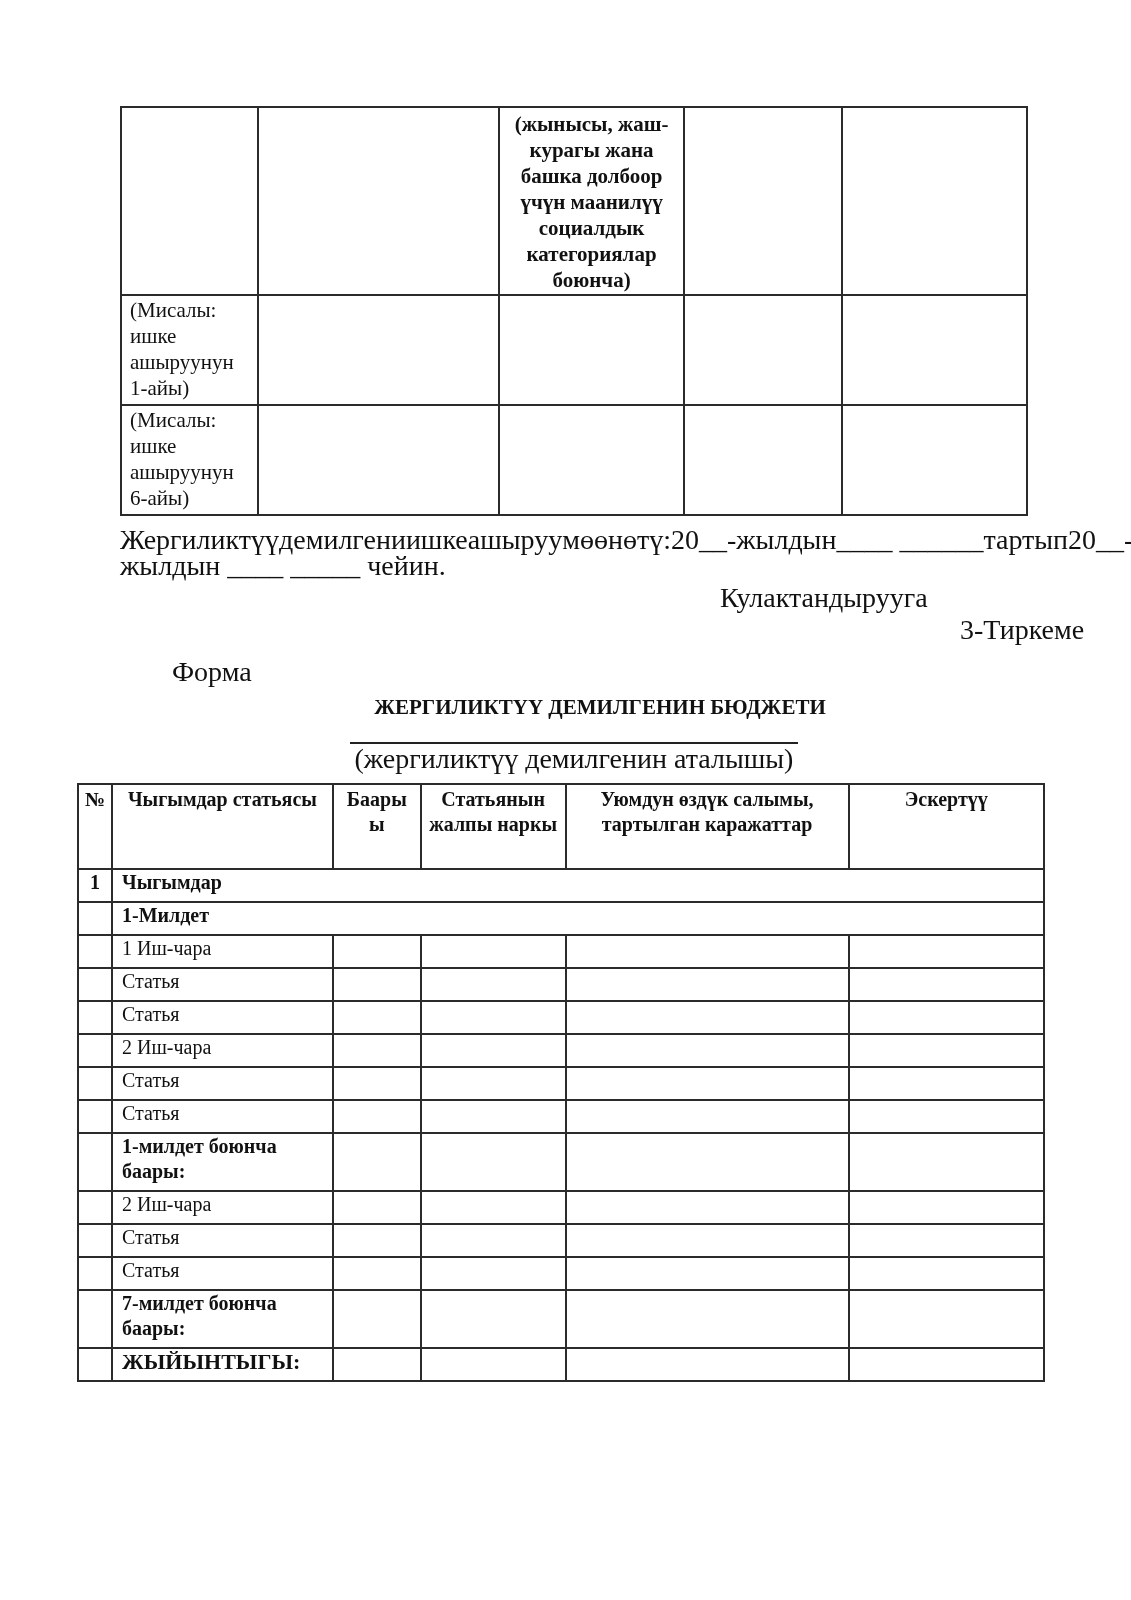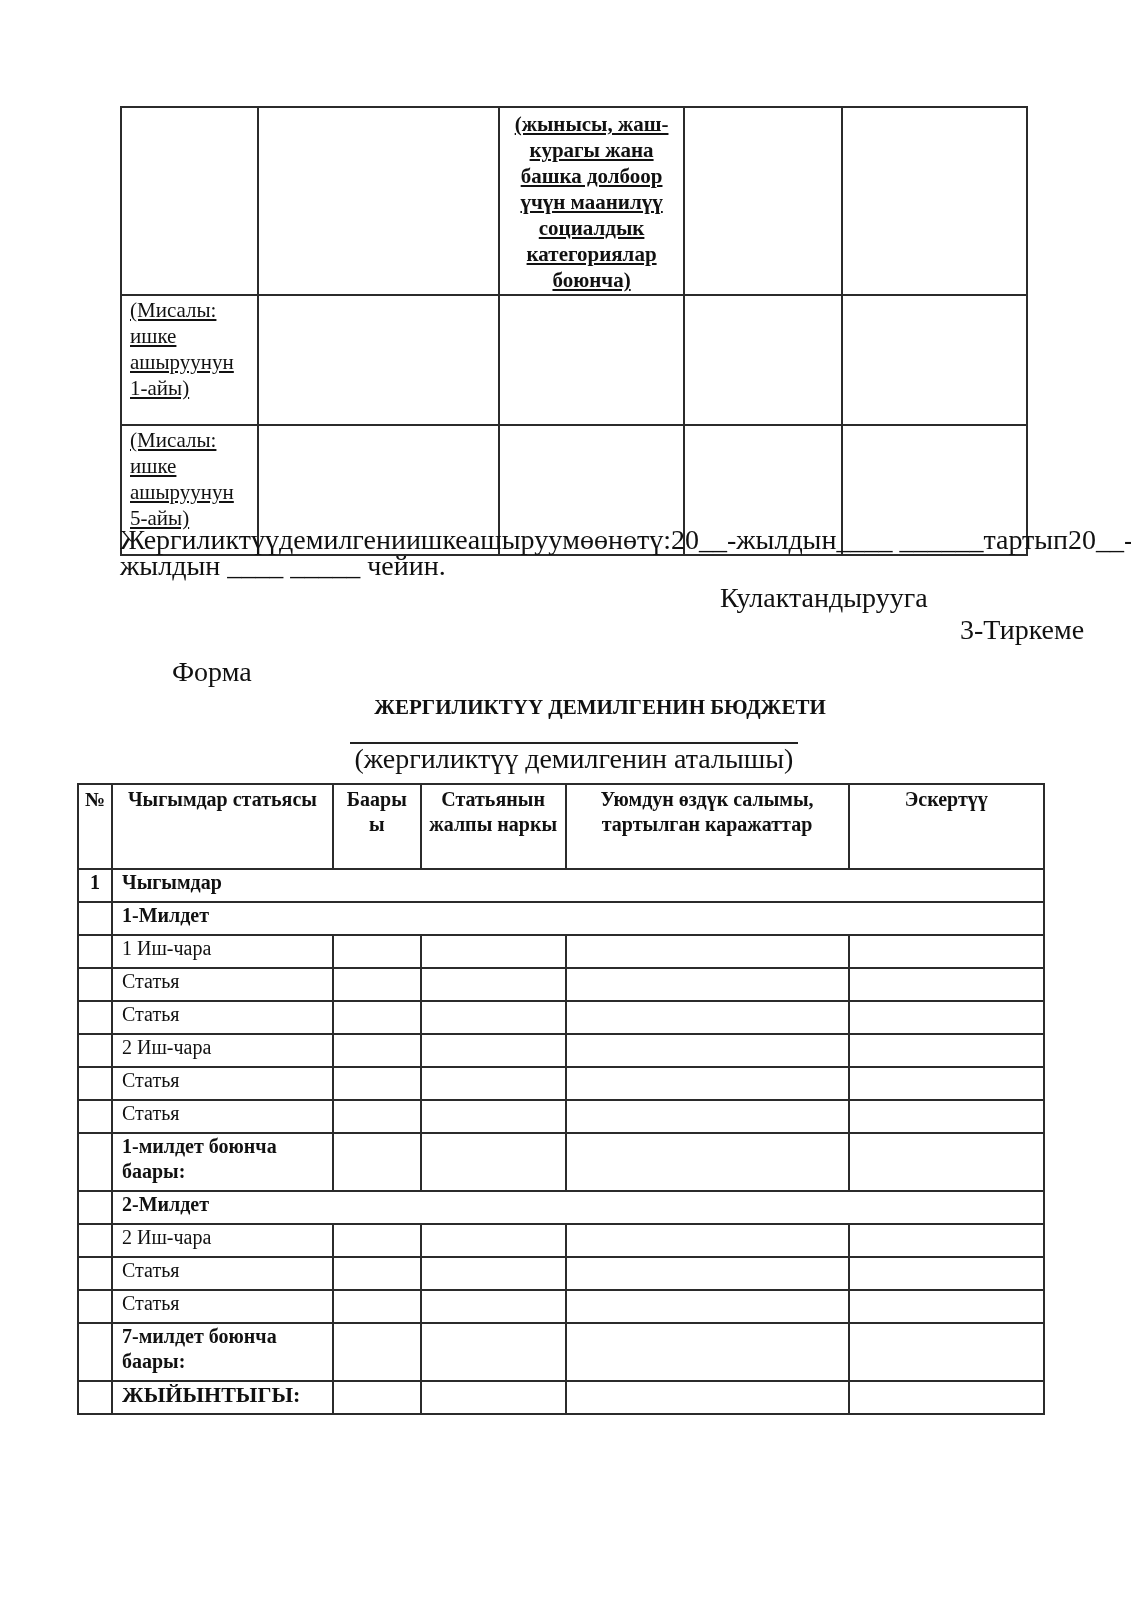--- a/index.html
+++ b/index.html
@@ -3,24 +3,24 @@
 <meta charset="utf-8">
 <style>
   html, body { margin: 0; padding: 0; background: #ffffff; }
   body { width: 1131px; height: 1600px; position: relative; overflow: hidden;
          font-family: "Liberation Serif", "DejaVu Serif", serif; color: #111; }
   table { border-collapse: collapse; position: absolute; }
   td, th { border: 2px solid #2b2b2b; padding: 0; vertical-align: top; }
 
   
   #top-table { left: 120px; top: 106px; width: 908px; }
-  #top-table td { font-size: 21px; line-height: 26px; padding: 1px 8px; text-decoration: underline; }
+  #top-table td { font-size: 21px; line-height: 26px; padding: 1px 8px; }
   #top-table .hdr-cell { font-weight: bold; text-align: center; padding-top: 3px; }
   #top-table tr.r0 { height: 188px; }
-  #top-table tr.r1, #top-table tr.r2 { height: 130px; }
+  #top-table tr.r1, #top-table tr.r2 { height: 110px; }
 
   .para { position: absolute; font-size: 28px; line-height: 26px; }
   #period { left: 120px; top: 527px; width: 908px; text-align: justify; text-align-last: left; }
   #period .l1 { display: flex; justify-content: space-between; white-space: nowrap; }
   #acquaint { left: 720px; top: 585px; }
   #appendix { left: 960px; top: 617px; }
   #forma { left: 172px; top: 659px; }
   #doc-title { left: 0; width: 1200px; top: 694px; text-align: center; font-weight: bold; font-size: 21px; }
   #name-line { position: absolute; left: 350px; top: 742px; width: 448px; border-top: 2px solid #222; }
   #name-caption { left: 0; width: 1148px; top: 746px; text-align: center; }
@@ -58,21 +58,21 @@
     <td></td>
   </tr>
   <tr class="r1">
     <td>(Мисалы: ишке ашыруунун 1-айы)</td>
     <td></td>
     <td></td>
     <td></td>
     <td></td>
   </tr>
   <tr class="r2">
-    <td>(Мисалы: ишке ашыруунун 5-айы)</td>
+    <td>(Мисалы: ишке ашыруунун 6-айы)</td>
     <td></td>
     <td></td>
     <td></td>
     <td></td>
   </tr>
 </tbody>
   </table>
 
 <div id="period" class="para">
   <div class="l1" id="period-line1">
@@ -175,24 +175,20 @@
       <tr>
         <td class="num"></td>
         <td class="bold tall">1-милдет боюнча баары:</td>
         <td class="tall"></td>
         <td class="tall"></td>
         <td class="tall"></td>
         <td class="tall"></td>
       </tr>
       <tr>
         <td class="num"></td>
-        <td class="bold" colspan="5">2-Милдет</td>
-      </tr>
-      <tr>
-        <td class="num"></td>
         <td>2 Иш-чара</td>
         <td></td>
         <td></td>
         <td></td>
         <td></td>
       </tr>
       <tr>
         <td class="num"></td>
         <td>Статья</td>
         <td></td>

